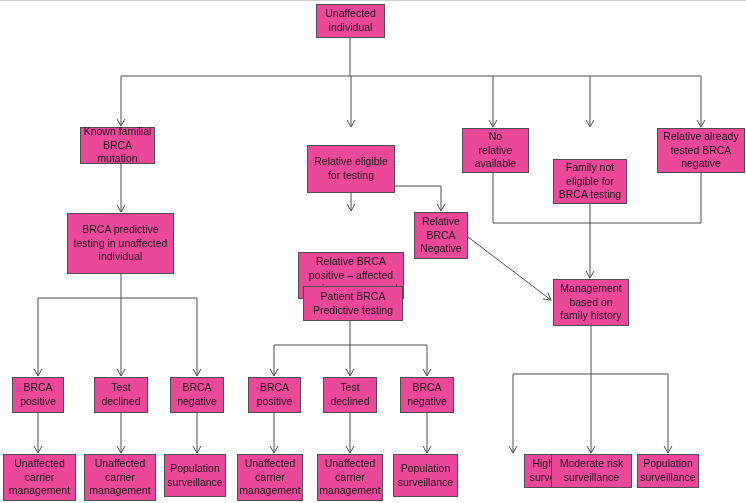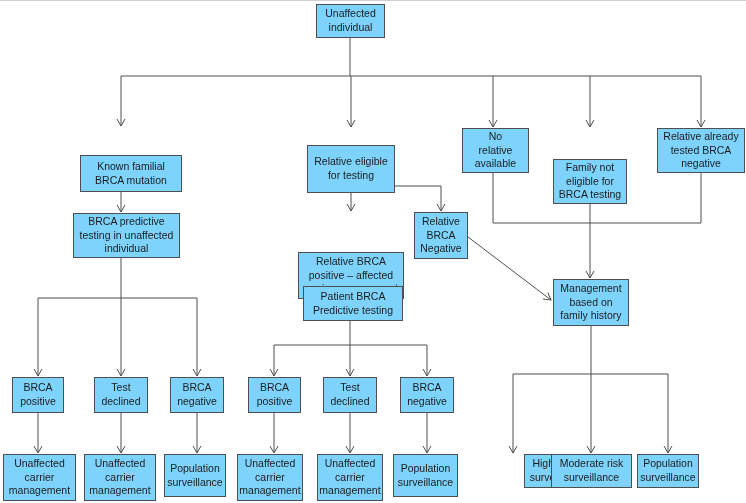--- a/index.html
+++ b/index.html
@@ -9,21 +9,21 @@
     background:#ffffff;
     border-top:1px solid #cfcfcf;
     font-family:"Liberation Sans","DejaVu Sans",sans-serif;
     overflow:hidden;
   }
   #edges{position:absolute;left:0;top:0;width:746px;height:503px;}
   .edge{fill:none;stroke:#4f4f4f;stroke-width:1;}
   .node{
     position:absolute;
     box-sizing:border-box;
-    background:#7dd3fc;
+    background:#ec4899;
     border:1px solid #4f4f4f;
     display:flex;align-items:center;justify-content:center;
     text-align:center;
     white-space:pre-line;
     font-size:10.5px;line-height:1.3;color:#1c1c1c;
     padding:16px 1px;
   }
 </style>
 </head>
 <body>
@@ -69,34 +69,34 @@
       <polyline points="38,412 38,452" class="edge" marker-end="url(#arrowhead)"></polyline>
       <polyline points="121,412 121,452" class="edge" marker-end="url(#arrowhead)"></polyline>
       <polyline points="197,412 197,452" class="edge" marker-end="url(#arrowhead)"></polyline>
       <polyline points="274,412 274,452" class="edge" marker-end="url(#arrowhead)"></polyline>
       <polyline points="350,412 350,452" class="edge" marker-end="url(#arrowhead)"></polyline>
       <polyline points="427,412 427,452" class="edge" marker-end="url(#arrowhead)"></polyline>
     </svg>
   <div id="nodes">
       <div class="node" style="left: 316px; top: 3px; width: 69px; height: 31px;">Unaffected
 individual</div>
-      <div class="node" style="left: 80px; top: 126px; width: 102px; height: 37px; margin-top: 28px;">Known familial
+      <div class="node" style="left: 80px; top: 126px; width: 75px; height: 37px;">Known familial
 BRCA mutation</div>
       <div class="node" style="left: 307px; top: 144px; width: 88px; height: 48px;">Relative eligible
 for testing</div>
       <div class="node" style="left: 462px; top: 127px; width: 67px; height: 45px;">No
 relative
 available</div>
       <div class="node" style="left: 553px; top: 127px; width: 74px; height: 45px; margin-top: 31px;">Family not
 eligible  for
 BRCA testing</div>
       <div class="node" style="left: 657px; top: 127px; width: 88px; height: 45px;">Relative already
 tested BRCA
 negative</div>
-      <div class="node" style="left: 73px; top: 212px; width: 107px; height: 45px;">BRCA predictive
+      <div class="node" style="left: 67px; top: 212px; width: 107px; height: 61px;">BRCA predictive
 testing in unaffected
 individual</div>
       <div class="node" style="left: 298px; top: 211px; width: 106px; height: 47px; margin-top: 40px;">Relative BRCA
 positive – affected
 carrier management</div>
       <div class="node" style="left: 414px; top: 211px; width: 54px; height: 47px;">Relative
 BRCA
 Negative</div>
       <div class="node" style="left: 303px; top: 285px; width: 100px; height: 35px;">Patient  BRCA
 Predictive testing</div>

